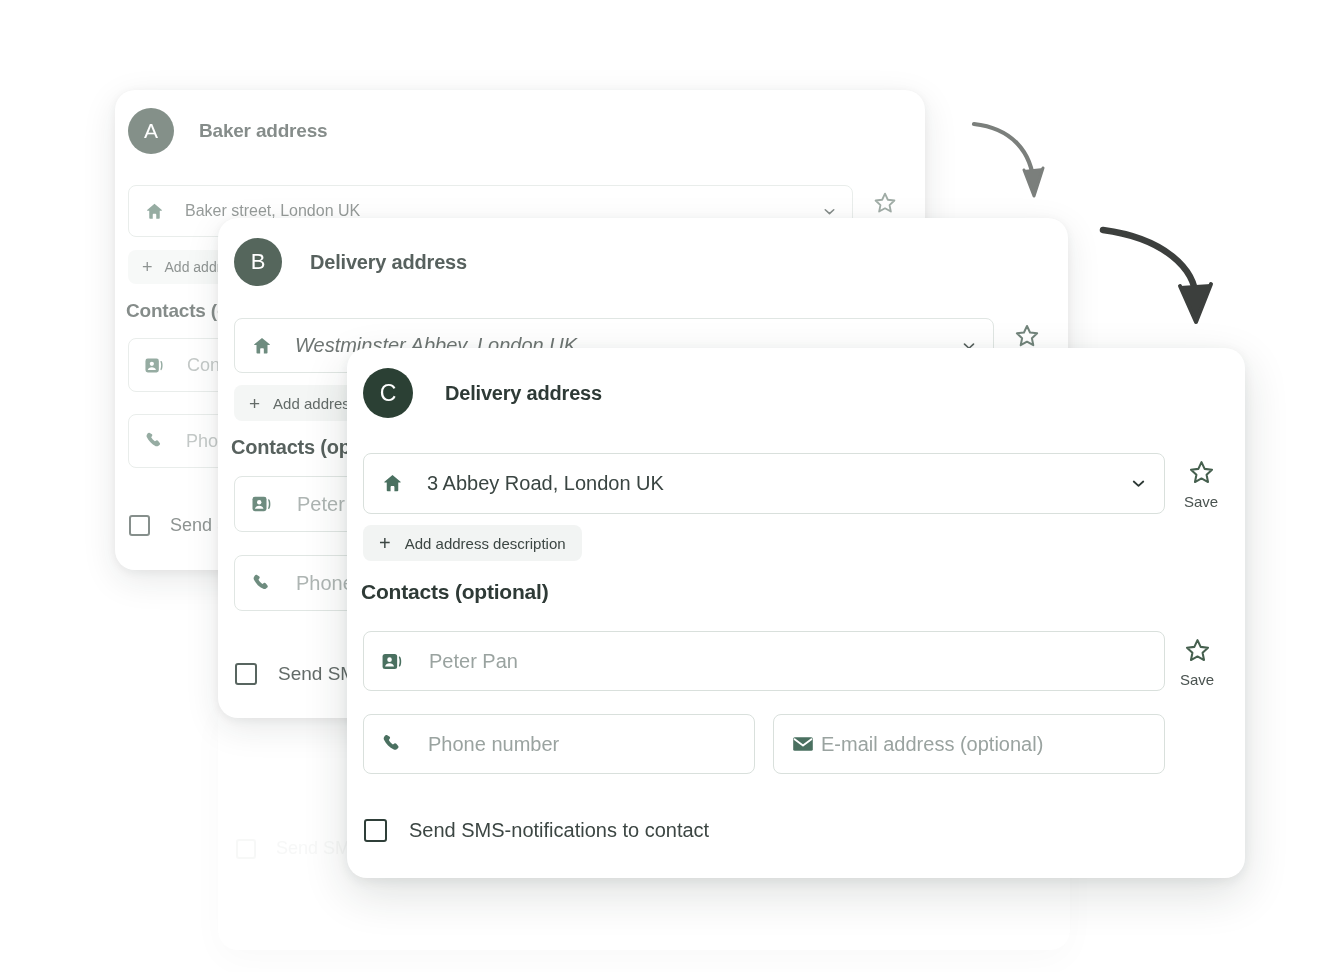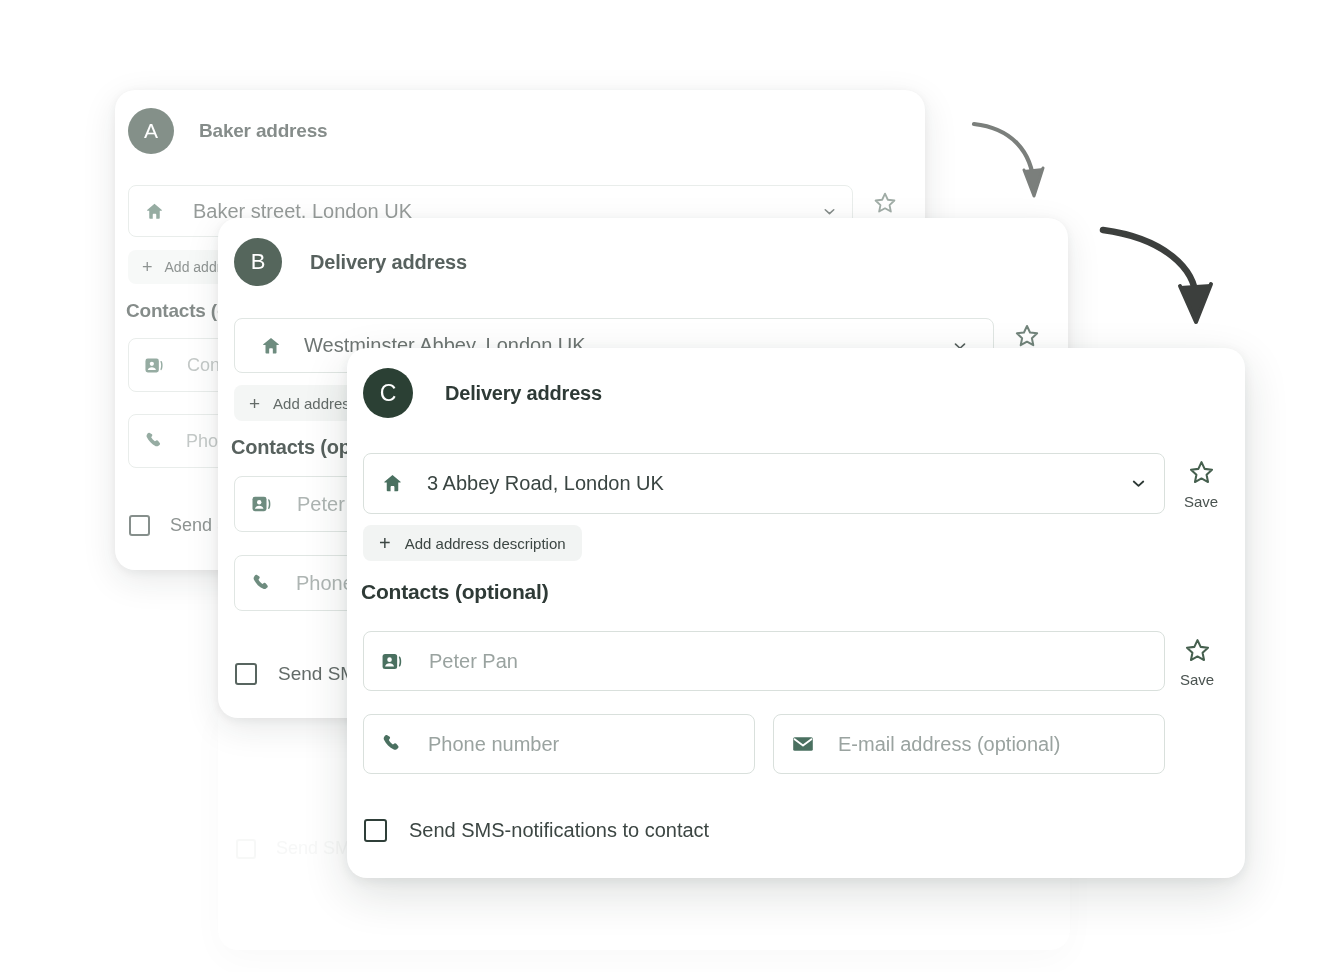--- a/index.html
+++ b/index.html
@@ -120,21 +120,21 @@
         <div class="avatar" style="width:46px;height:46px;font-size:21px;">A</div>
         <div class="hdr-title" style="margin-left:25px; font-size:19px;">Baker address</div>
       </div>
 
       <div class="field" style="position:absolute; left:13px; top:95px; width:725px; height:52px; padding:0 14px;">
         <span class="ico" style="width:22px;height:22px;">
           <svg viewBox="0 0 24 24" width="21" height="21">
               <path fill="#4a7060" d="M12 3.2 3.6 10.2c-.3.25-.14.8.27.8H6v8.3c0 .5.4.9.9.9h3.1v-4.6c0-.6.5-1.1 1.1-1.1h1.8c.6 0 1.1.5 1.1 1.1V20.2h3.1c.5 0 .9-.4.9-.9V11h2.13c.41 0 .57-.55.27-.8L12 3.2z"></path>
             </svg>
         </span>
-        <span class="val" style="margin-left:28px; font-size:20px;">Baker street, London UK</span>
+        <span class="val" style="margin-left:20px; font-size:16px;">Baker street, London UK</span>
         <span class="chev">
           <svg viewBox="0 0 24 24" width="17" height="17">
               <path fill="none" stroke="#2e3a36" stroke-width="2.2" stroke-linecap="round" stroke-linejoin="round" d="M6 9.5 12 15l6-5.5"></path>
             </svg>
         </span>
       </div>
 
       <div class="savecol" style="left:757px; top:100px;">
         <span>
           <svg viewBox="0 0 24 24" width="26" height="26">
@@ -181,21 +181,21 @@
   </div>
 
   <div class="card" style="left:218px; top:218px; width:850px; height:500px;">
     <div class="card-inner">
 
       <div class="hdr" style="position:absolute; left:16px; top:20px;">
         <div class="avatar" style="width:48px;height:48px;font-size:22px;">B</div>
         <div class="hdr-title" style="margin-left:28px; font-size:20px;">Delivery address</div>
       </div>
 
-      <div class="field" style="position:absolute; left:16px; top:100px; width:760px; height:55px; padding:0 24px;">
+      <div class="field" style="position:absolute; left:16px; top:100px; width:760px; height:55px; padding:0 15px;font-style:italic;">
         <span class="ico" style="width:23px;height:23px;">
           <svg viewBox="0 0 24 24" width="22" height="22">
               <path fill="#4a7060" d="M12 3.2 3.6 10.2c-.3.25-.14.8.27.8H6v8.3c0 .5.4.9.9.9h3.1v-4.6c0-.6.5-1.1 1.1-1.1h1.8c.6 0 1.1.5 1.1 1.1V20.2h3.1c.5 0 .9-.4.9-.9V11h2.13c.41 0 .57-.55.27-.8L12 3.2z"></path>
             </svg>
         </span>
         <span class="val" style="margin-left:22px; font-size:20px;">Westminster Abbey, London UK</span>
         <span class="chev">
           <svg viewBox="0 0 24 24" width="18" height="18">
               <path fill="none" stroke="#2e3a36" stroke-width="2.2" stroke-linecap="round" stroke-linejoin="round" d="M6 9.5 12 15l6-5.5"></path>
             </svg>
@@ -315,21 +315,21 @@
         <span class="ph" style="margin-left:23px; font-size:20px;">Phone number</span>
       </div>
 
       <div class="field" style="position:absolute; left:426px; top:366px; width:392px; height:60px; padding:0 16px;">
         <span class="ico" style="width:25px;height:25px;">
           <svg viewBox="0 0 24 24" width="24" height="24">
             <rect x="2.2" y="5.2" width="19.6" height="13.6" rx="1.6" fill="#4a7060"></rect>
             <path fill="none" stroke="#ffffff" stroke-width="1.9" stroke-linecap="round" stroke-linejoin="round" d="M3.6 7.2 12 13.6l8.4-6.4"></path>
           </svg>
         </span>
-        <span class="ph" style="margin-left:23px; font-size:20px;">E-mail address (optional)</span>
+        <span class="ph" style="margin-left:6px; font-size:20px;">E-mail address (optional)</span>
       </div>
 
       <div class="cbrow" style="position:absolute; left:17px; top:471px;">
         <span class="cbox" style="width:23px;height:23px;"></span>
         <span class="cblbl" style="margin-left:22px; font-size:20px;">Send SMS-notifications to contact</span>
       </div>
 
     </div>
   </div>
 

